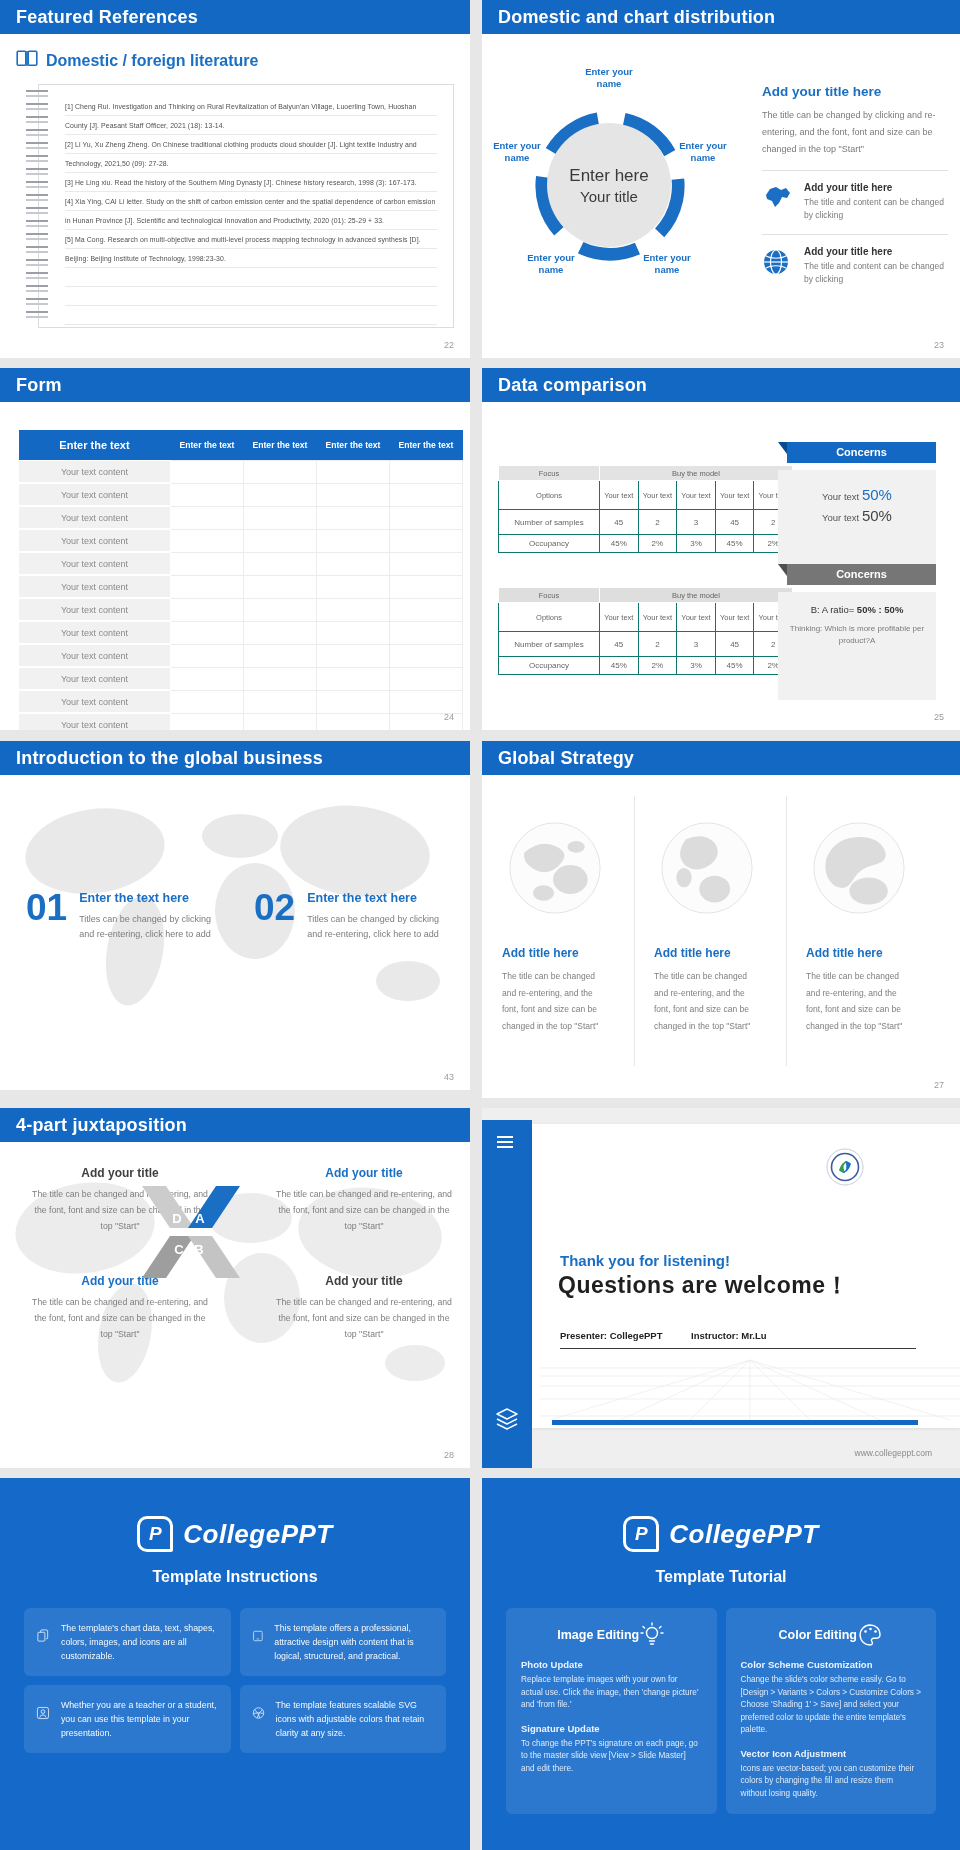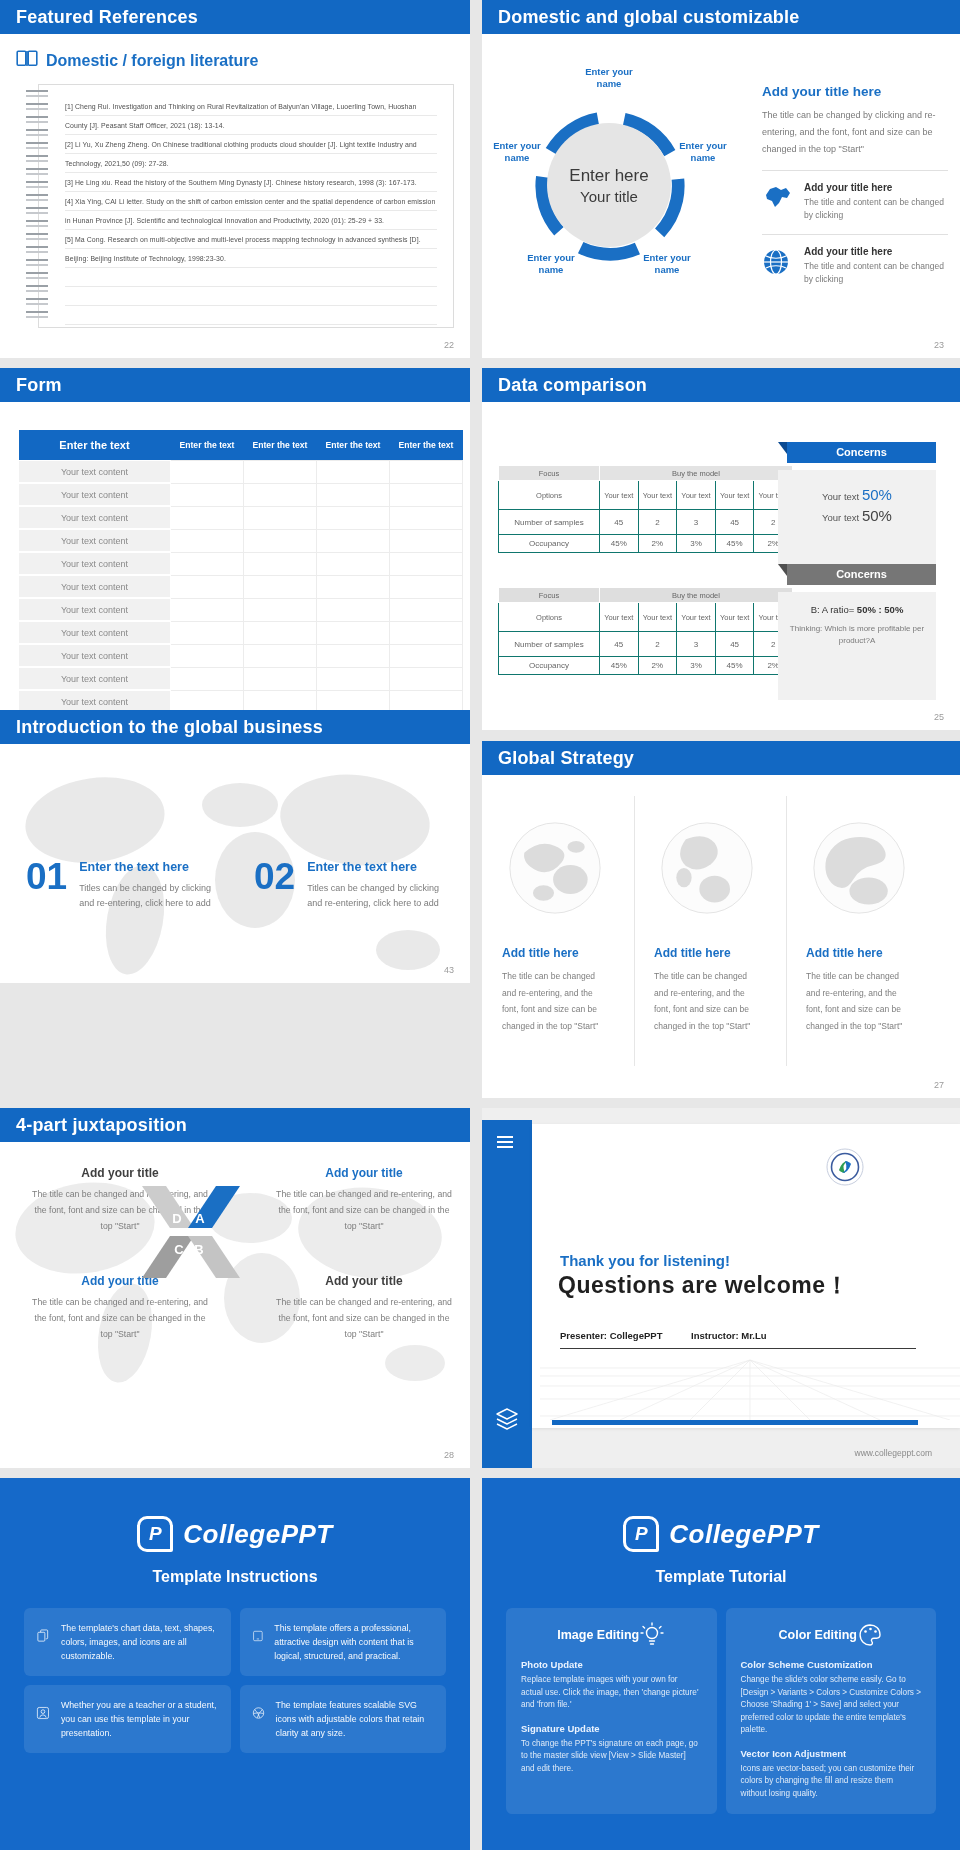--- a/index.html
+++ b/index.html
@@ -2,21 +2,21 @@
 <html><head>
 <meta charset="utf-8">
 <style>
   html,body{margin:0;padding:0}
   body{width:960px;height:1850px;background:#e7e7e7;font-family:"Liberation Sans",sans-serif;position:relative;overflow:hidden}
   .slide{position:absolute;background:#fff;overflow:hidden}
   #s22{left:0;top:0;width:470px;height:358px}
   #s23{left:482px;top:0;width:478px;height:358px}
   #s24{left:0;top:368px;width:470px;height:362px}
   #s25{left:482px;top:368px;width:478px;height:362px}
-  #s26{left:0;top:710px;width:470px;height:273px}
+  #s26{left:0;top:741px;width:470px;height:349px}
   #s27{left:482px;top:741px;width:478px;height:357px}
   #s28{left:0;top:1108px;width:470px;height:360px}
   #sthx{left:482px;top:1108px;width:478px;height:360px;background:#efefef}
   .bar{height:34px;background:#1268c3;color:#fff;font-weight:700;font-size:18px;line-height:34px;padding-left:16px;letter-spacing:.2px;white-space:nowrap}
   .page{position:absolute;right:16px;bottom:8px;font-size:9px;color:#9b9b9b}
 
   
   .lit-head{position:absolute;left:16px;top:50px;display:flex;align-items:center;gap:8px}
   .lit-title{font-size:16px;font-weight:700;color:#1a6fc4}
   .refbox{position:absolute;left:38px;right:16px;top:84px;bottom:30px;border:1px solid #dcdcdc;background:#fff;padding:12px 16px 0 26px}
@@ -160,21 +160,21 @@
       <p class="ref">[3] He Ling xiu. Read the history of the Southern Ming Dynasty [J]. Chinese history research, 1998 (3): 167-173.</p>
       <p class="ref">[4] Xia Ying, CAI Li letter. Study on the shift of carbon emission center and the spatial dependence of carbon emission in Hunan Province [J]. Scientific and technological Innovation and Productivity, 2020 (01): 25-29 + 33.</p>
       <p class="ref">[5] Ma Cong. Research on multi-objective and multi-level process mapping technology in advanced synthesis [D]. Beijing: Beijing Institute of Technology, 1998:23-30.</p>
     </div>
   </div>
   <div class="rings"></div>
   <div class="page">22</div>
 </div>
 
 <div class="slide" id="s23">
-  <div class="bar">Domestic and global customizable</div>
+  <div class="bar">Domestic and chart distribution</div>
   <svg class="ring-svg" width="156" height="156" viewBox="0 0 160 160">
     <circle cx="80" cy="80" r="70" fill="none" stroke="#1a6fc4" stroke-width="13" stroke-dasharray="60 28" transform="rotate(-78 80 80)"></circle>
   </svg>
   <div class="hub">
     <div class="h1">Enter here</div>
     <div class="h2">Your title</div>
   </div>
   <div class="node n-top">Enter your name</div>
   <div class="node n-left">Enter your name</div>
   <div class="node n-right">Enter your name</div>

